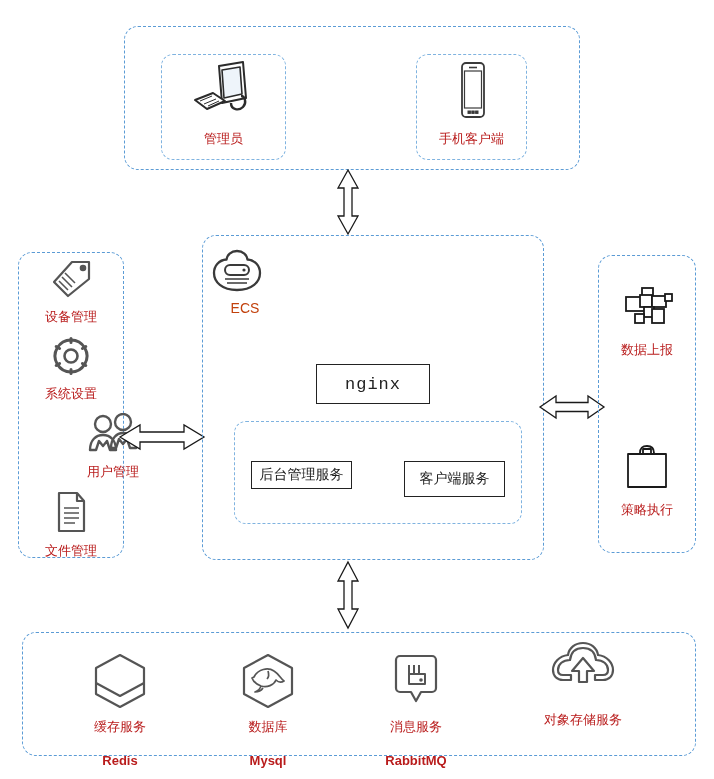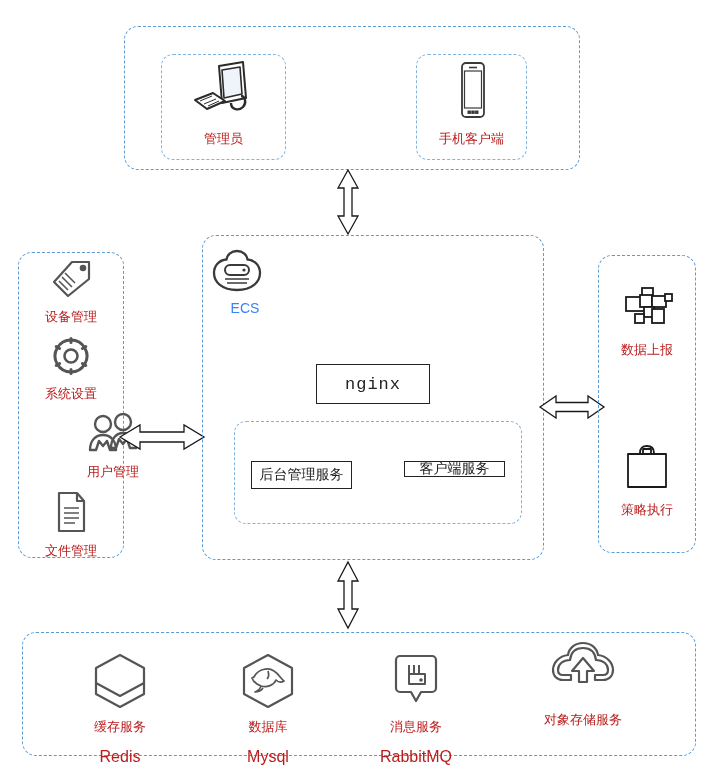--- a/index.html
+++ b/index.html
@@ -26,36 +26,36 @@
   }
   .node{
     position:absolute;
     display:flex;flex-direction:column;align-items:center;justify-content:flex-start;
   }
   .node .ico{display:block;}
   .label{
     font-size:13px;color:#b91c1c;text-align:center;line-height:1.35;
     margin-top:4px;white-space:nowrap;
   }
-  .label.sub{font-size:16px;margin-top:10px;}
+  .label.sub{font-size:13px;margin-top:16px;font-weight:bold;}
   .boxed{
     position:absolute;
     border:1px solid #222;
     background:#fff;
     box-sizing:border-box;
     display:flex;align-items:center;justify-content:center;
     font-size:14px;color:#222;
   }
   .boxed.mono{
     font-family:"Liberation Mono","DejaVu Sans Mono",monospace;
     font-size:17px;letter-spacing:1px;
   }
   .arrow{position:absolute;}
   .ecs-wrap{position:absolute;display:flex;flex-direction:column;align-items:center;}
-  .ecs-label{font-size:14px;color:#3b82f6;margin-top:2px;margin-left:16px;}
+  .ecs-label{font-size:14px;color:#c2410c;margin-top:2px;margin-left:16px;}
 </style>
 </head>
 <body>
 
 <div class="panel dashdot" style="left:124px;top:26px;width:456px;height:144px;"></div>
 
 <div class="subpanel" style="left:161px;top:54px;width:125px;height:106px;"></div>
 
 <div class="node" style="left:161px;top:60px;width:125px;">
   <span class="ico">
@@ -182,21 +182,21 @@
 <div class="boxed mono" style="left:316px;top:316px;width:114px;height:40px;margin-top:48px;">
   <span>nginx</span>
 </div>
 
 <div class="subpanel" style="left:234px;top:421px;width:288px;height:103px;"></div>
 
 <div class="boxed" style="left:251px;top:461px;width:101px;height:28px;">
   <span>后台管理服务</span>
 </div>
 
-<div class="boxed" style="left:404px;top:461px;width:101px;height:16px;">
+<div class="boxed" style="left:404px;top:461px;width:101px;height:36px;">
   <span>客户端服务</span>
 </div>
 
 <div class="arrow" style="left:538px;top:392px;">
   <svg width="68" height="30" viewBox="0 0 68 30">
     <path d="M2 15 L18 4 L18 10.5 L50 10.5 L50 4 L66 15 L50 26 L50 19.5 L18 19.5 L18 26 Z" fill="#ffffff" stroke="#1a1a1a" stroke-width="1.3" stroke-linejoin="miter"></path>
   </svg>
 </div>
 
 <div class="arrow" style="left:333px;top:560px;">

